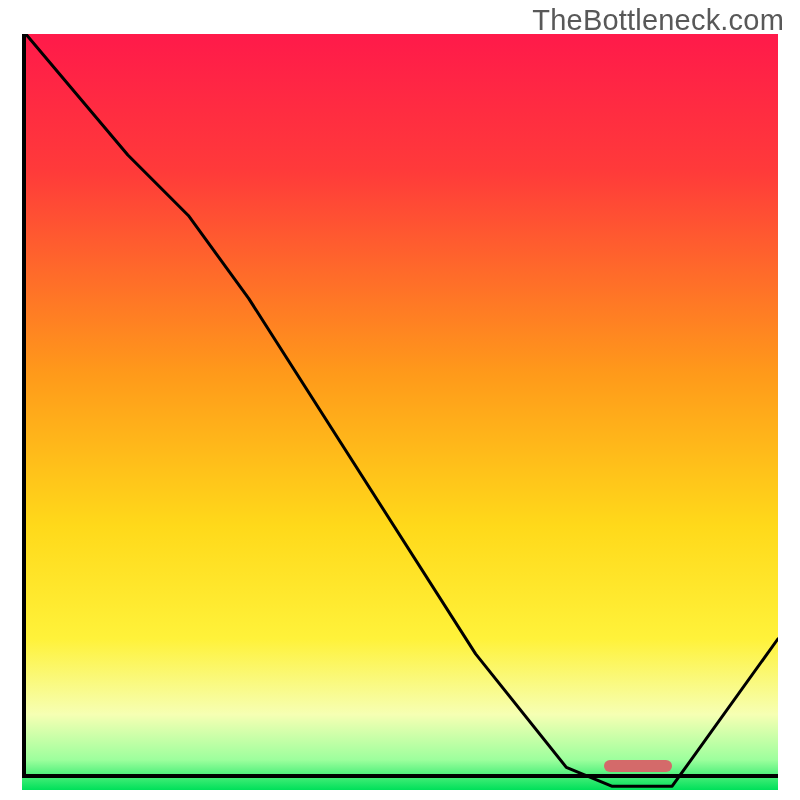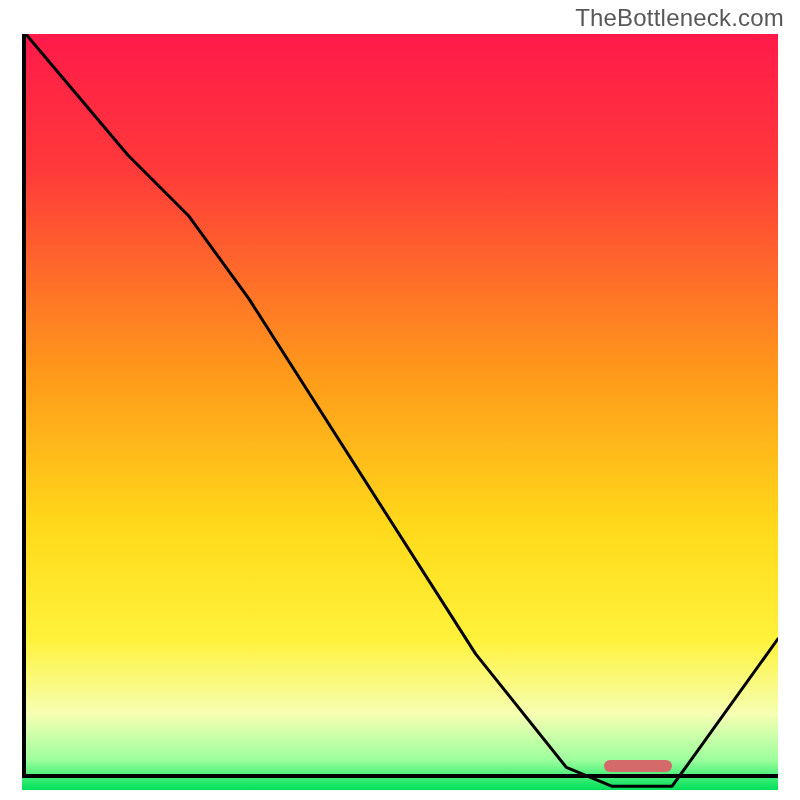--- a/index.html
+++ b/index.html
@@ -13,21 +13,21 @@
   }
   .wrap {
     position: relative;
     width: 800px;
     height: 800px;
   }
   .watermark {
     position: absolute;
     top: 4px;
     right: 16px;
-    font-size: 24px;
+    font-size: 29px;
     font-weight: 500;
     color: #585858;
     letter-spacing: 0.2px;
   }
   .plot {
     position: absolute;
     left: 22px;
     top: 34px;
     width: 756px;
     height: 744px;

